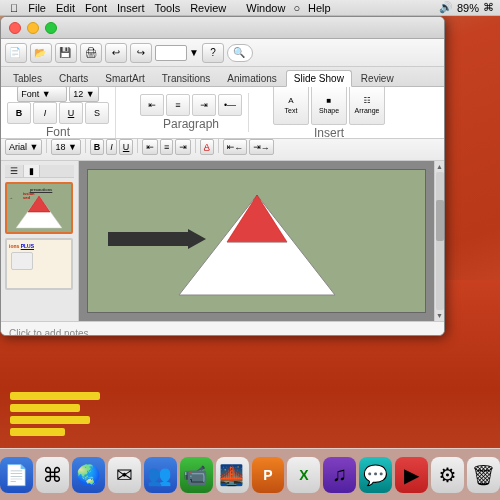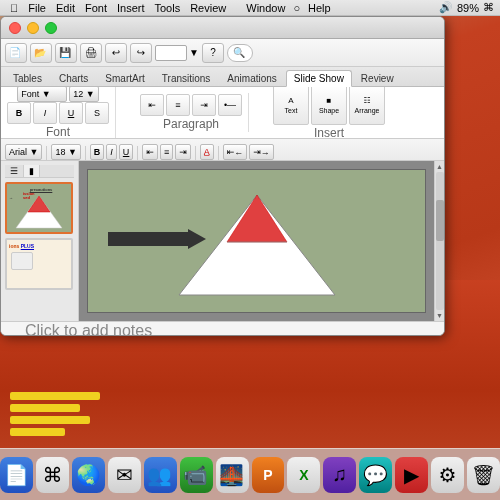--- a/index.html
+++ b/index.html
@@ -242,30 +242,30 @@
       font-size: 9px; font-weight: bold;
       color: #cc2020; text-align: center;
       line-height: 1.2;
     }
 
     
     .notes-bar {
       height: 18px;
       background: #f5f5f5;
       border-top: 1px solid #ccc;
-      display: flex; align-items: center; padding: 0 24px;
-      font-size: 16px; color: #888;
+      display: flex; align-items: flex-end; padding: 0 8px;
+      font-size: 10px; color: #888;
     }
 
     
     .format-bar {
       height: 22px;
       background: linear-gradient(180deg, #f5f5f5, #ebebeb);
       border-bottom: 1px solid #ccc;
-      display: flex; align-items: flex-end; padding: 0 4px; gap: 2px;
+      display: flex; align-items: flex-start; padding: 0 4px; gap: 2px;
     }
     .fmt-btn {
       height: 16px; padding: 0 3px;
       background: linear-gradient(180deg, #fff, #ddd);
       border: 1px solid #bbb; border-radius: 2px;
       font-size: 9px; cursor: pointer; display: flex; align-items: center;
     }
     .fmt-separator { width: 1px; height: 14px; background: #ccc; margin: 0 2px; }
 
     

